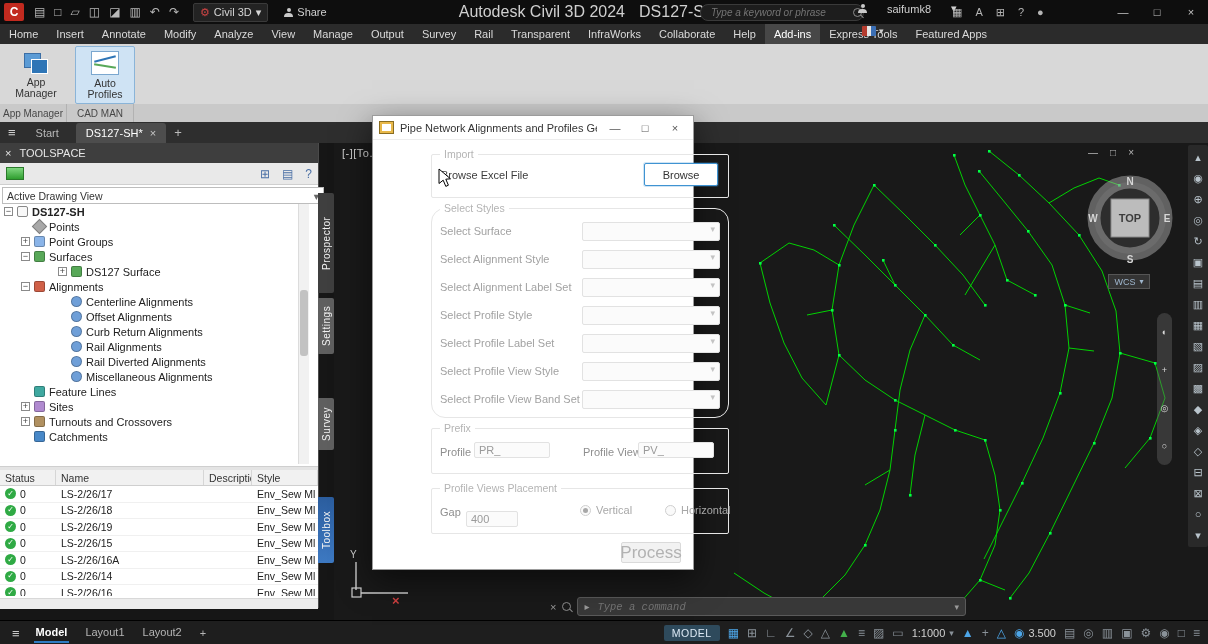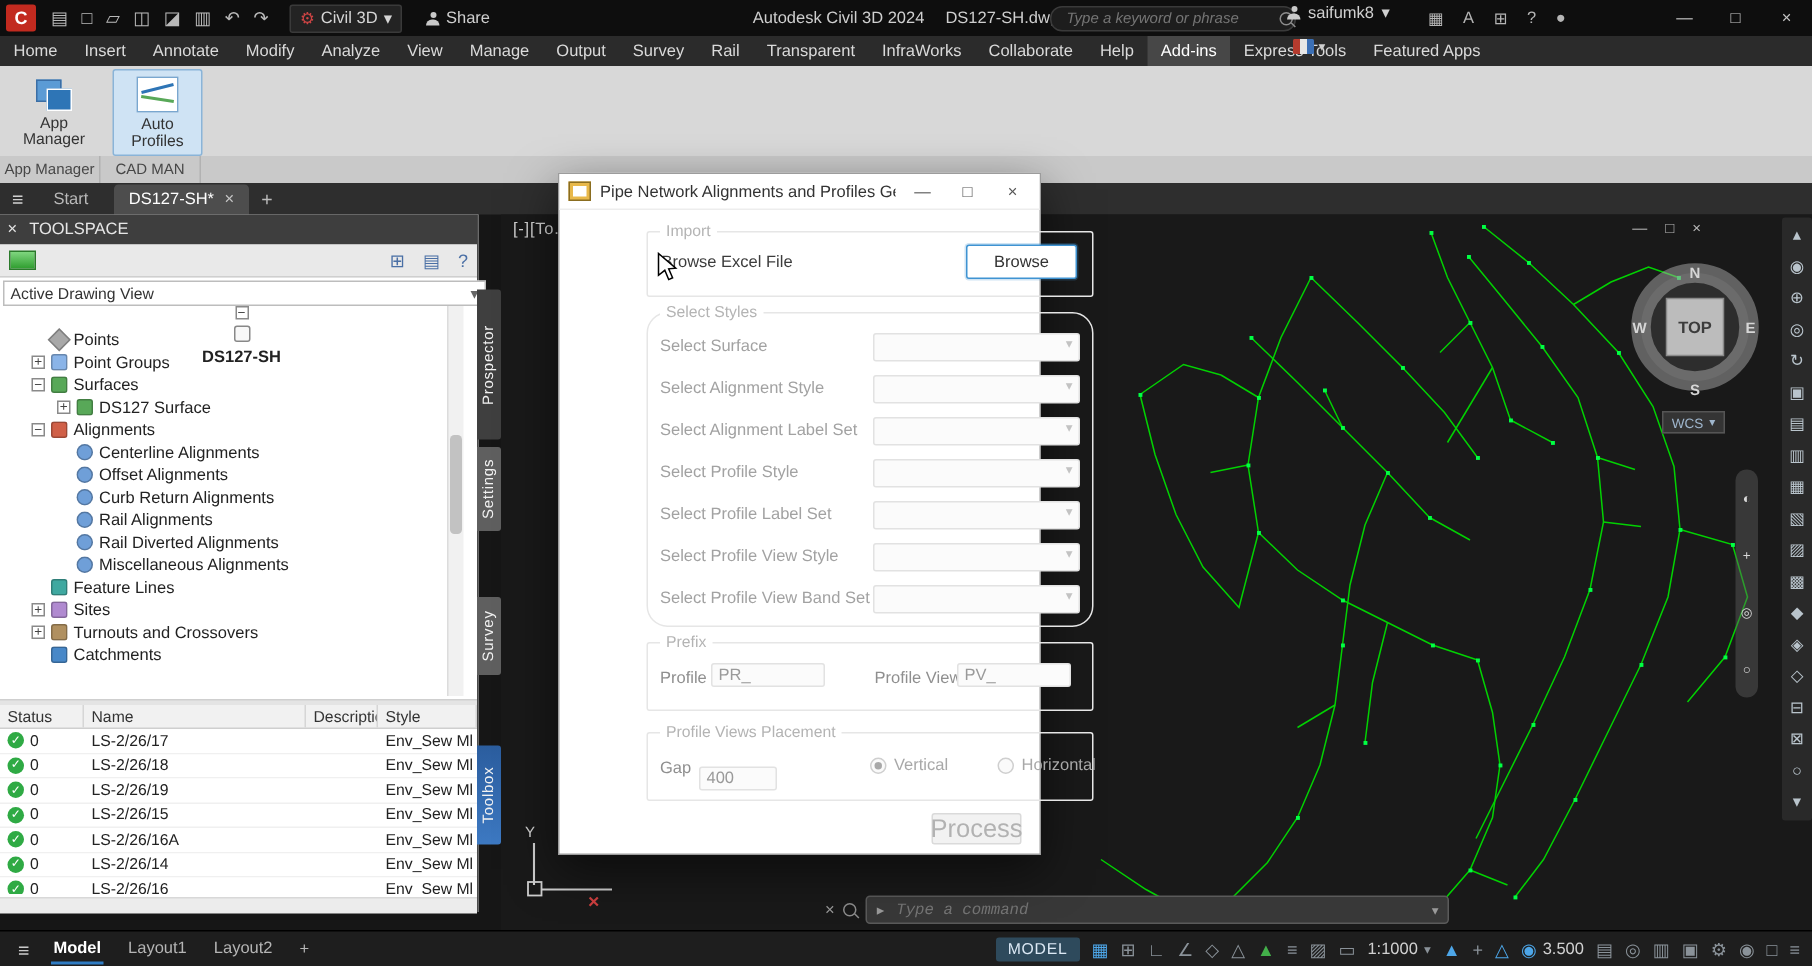--- a/index.html
+++ b/index.html
@@ -11,28 +11,28 @@
   #titlebar{left:0;top:0;width:1208px;height:24px;background:#0e0e0e;display:flex;align-items:center;}
   #logo{width:20px;height:18px;margin-left:4px;background:#c22a1f;color:#fff;font-weight:bold;font-size:12px;
         display:flex;align-items:center;justify-content:center;border-radius:2px;}
   #qat{display:flex;align-items:center;gap:9px;margin-left:10px;color:#b9b9b9;font-size:12px;}
   #qat span{cursor:default;}
   #wsbox{display:flex;align-items:center;gap:4px;background:#232323;border:1px solid #3a3a3a;border-radius:2px;
          height:17px;padding:0 6px;margin-left:14px;color:#d6d6d6;}
   #wsbox .gear{color:#c44;font-size:11px;}
   #sharebox{display:flex;align-items:center;gap:4px;margin-left:16px;color:#cfcfcf;}
   #apptitle{position:absolute;left:0;right:0;top:0;height:24px;display:flex;align-items:center;justify-content:center;
-            gap:14px;color:#cfcfcf;pointer-events:none;font-size:11px;}
+            gap:14px;color:#cfcfcf;pointer-events:none;font-size:16px;}
   #searchbox{position:absolute;left:700px;top:4px;width:146px;height:15px;background:#1d1d1d;border:1px solid #3a3a3a;
              border-radius:8px;display:flex;align-items:center;padding:0 8px;gap:6px;}
   #searchbox input{flex:1;background:transparent;border:0;outline:none;color:#bbb;font-size:10px;font-style:italic;
                    font-family:"Liberation Sans",sans-serif;}
   .mag{width:7px;height:7px;border:1.4px solid #8d8d8d;border-radius:50%;position:relative;flex:0 0 auto;}
   .mag::after{content:"";position:absolute;width:4px;height:1.4px;background:#8d8d8d;right:-3px;bottom:-1px;transform:rotate(45deg);}
-  #userbox{position:absolute;left:858px;top:0;height:17px;display:flex;align-items:center;gap:5px;color:#d0d0d0;}
+  #userbox{position:absolute;left:858px;top:0;height:17px;display:flex;align-items:center;gap:20px;color:#d0d0d0;}
   .person{width:9px;height:9px;position:relative;}
   .person::before{content:"";position:absolute;left:2.5px;top:0;width:4px;height:4px;border-radius:50%;background:#c9c9c9;}
   .person::after{content:"";position:absolute;left:0;bottom:0;width:9px;height:4px;border-radius:4px 4px 0 0;background:#c9c9c9;}
   #acctIcons{position:absolute;left:952px;top:0;height:24px;display:flex;align-items:center;gap:13px;color:#b5b5b5;font-size:11px;}
   #winbtns{position:absolute;right:0;top:0;height:24px;display:flex;align-items:center;}
   #winbtns span{width:34px;text-align:center;color:#c7c7c7;font-size:11px;cursor:default;}
 
   
   #menubar{left:0;top:24px;width:1208px;height:20px;background:#2b2b2b;display:flex;align-items:stretch;border-bottom:1px solid #1c1c1c;}
   .mitem{display:flex;align-items:center;padding:0 9px;color:#dadada;font-size:11px;cursor:default;}
@@ -71,21 +71,21 @@
   #ts-tools{position:absolute;left:0;top:20px;width:318px;height:22px;background:#e9e9e9;border-bottom:1px solid #cfcfcf;
             display:flex;align-items:center;box-sizing:border-box;padding:0 6px;}
   #ts-green{width:16px;height:11px;background:linear-gradient(180deg,#7fd67f,#2f9e2f);border:1px solid #2a7a2a;}
   #ts-tools .spacer{flex:1;}
   #ts-tools .ticon{color:#4a6fa5;font-size:12px;margin-left:12px;}
   #ts-view{position:absolute;left:2px;top:44px;width:312px;height:15px;border:1px solid #bdbdbd;background:#fff;
            display:flex;align-items:center;justify-content:space-between;padding:0 4px;color:#333;font-size:10.5px;}
   #ts-view .car{color:#666;}
   #ts-tree{position:absolute;left:0;top:61px;width:318px;height:260px;overflow:hidden;background:#fff;}
   .trow{height:15px;display:flex;align-items:center;gap:4px;color:#222;font-size:11px;white-space:nowrap;}
-  .lvl-0{padding-left:4px;flex-direction:column;}.lvl-1{padding-left:21px;}.lvl-2{padding-left:38px;}
+  .lvl-0{padding-left:4px;}.lvl-1{padding-left:21px;}.lvl-2{padding-left:58px;}
   .b-true .tlabel{font-weight:bold;}
   .exp{width:9px;height:9px;border:1px solid #8a8a8a;background:#fff;flex:0 0 auto;position:relative;box-sizing:border-box;}
   .exp::before{position:absolute;left:0;top:-1px;width:7px;text-align:center;font-size:9px;line-height:9px;color:#444;}
   .exp-plus::before{content:"+";}
   .exp-minus::before{content:"−";}
   .exp-none{visibility:hidden;}
   .ticn{width:9px;height:9px;border-radius:2px;flex:0 0 auto;border:1px solid rgba(0,0,0,.25);}
   .ti-drawing{background:#f8f8f8;border-color:#888;}
   .ti-points{background:#a8a8a8;transform:rotate(45deg);border-radius:0;}
   .ti-point-groups{background:#8ab4e8;}

